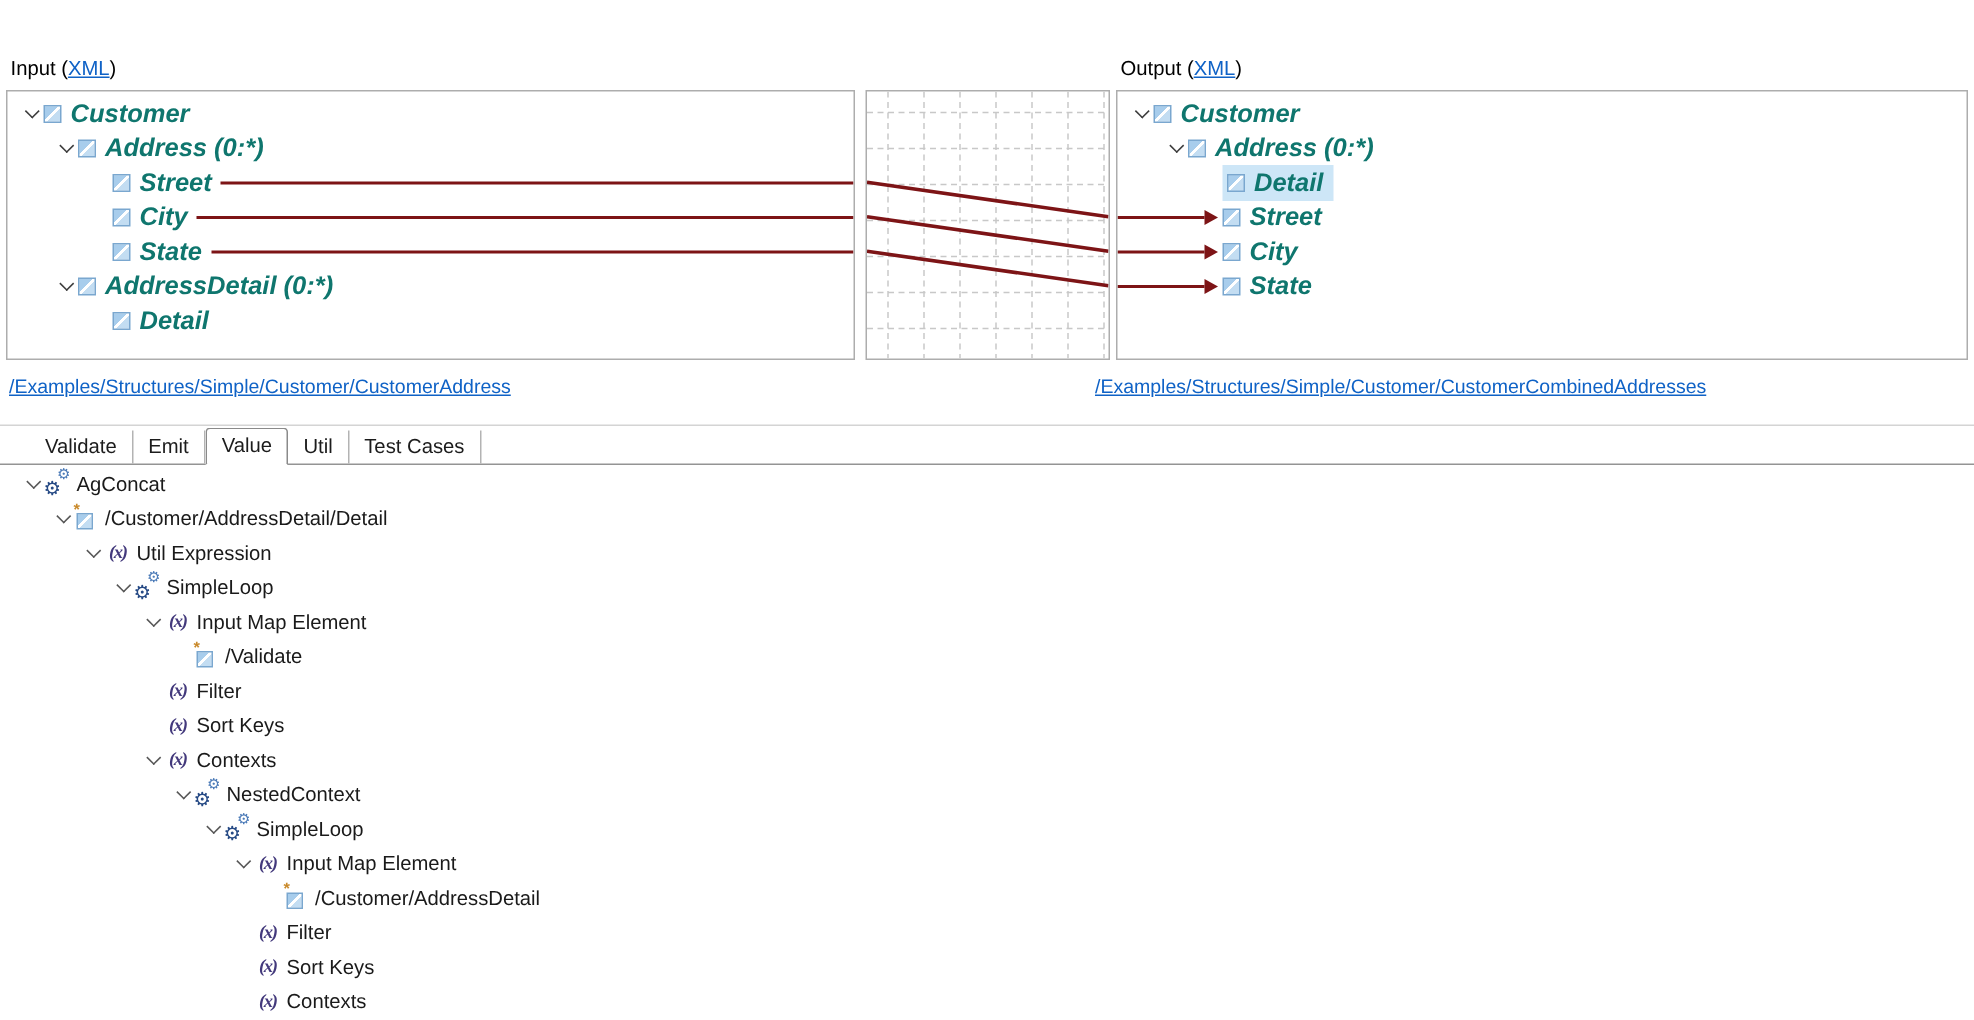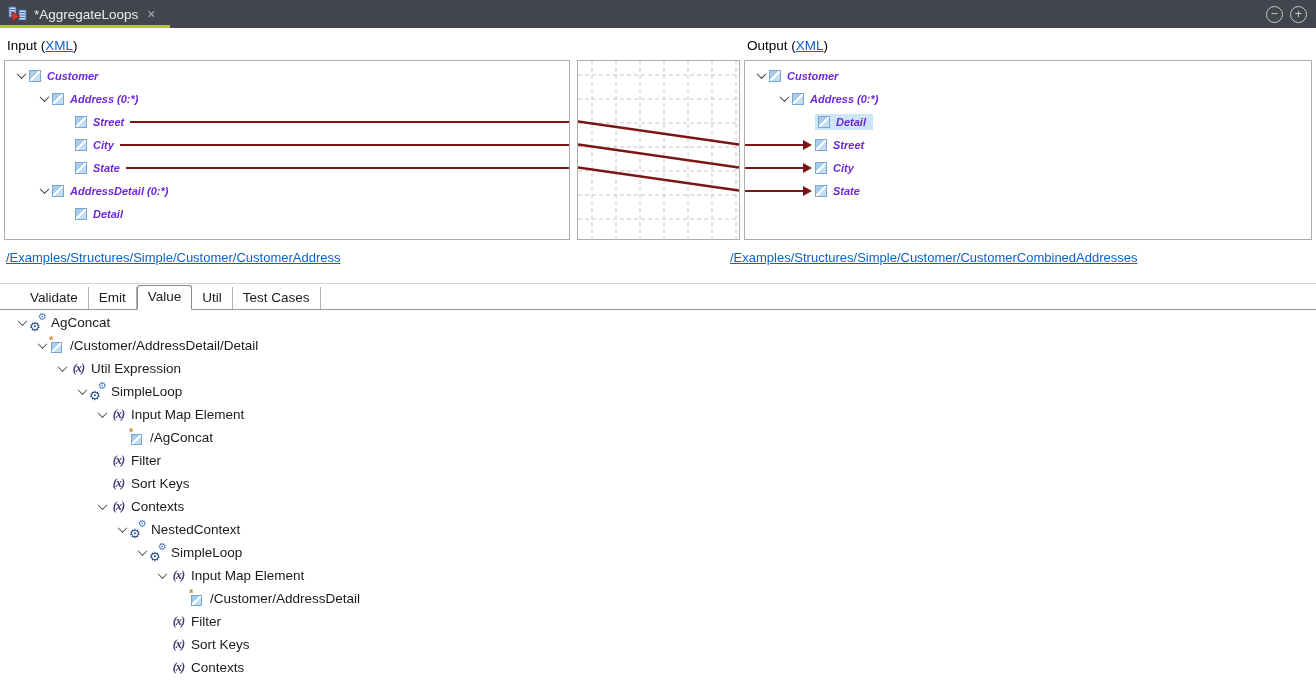--- a/index.html
+++ b/index.html
@@ -39,21 +39,21 @@
           align-items:center; justify-content:center; }
   .chev::before { content:""; width:6px; height:6px;
                   border-right:1.6px solid #3c3c3c; border-bottom:1.6px solid #3c3c3c;
                   transform:rotate(45deg) translate(-1px,-1px); }
   .chev.none::before { content:none; }
 
   .el-icon { width:12px; height:12px; flex:none; margin-right:6px;
              border:1px solid #7aa7cf;
              background:linear-gradient(135deg,#a8cdec 0%,#a8cdec 42%,#ffffff 42%,
                         #ffffff 56%,#c3ddf2 56%,#c3ddf2 100%); }
-  .schema-lbl { font-size:11px; font-weight:bold; font-style:italic; color:#6d28d9;
+  .schema-lbl { font-size:17px; font-weight:bold; font-style:italic; color:#0f766e;
                 white-space:nowrap; }
 
   .mapline { flex:1; height:2px; background:#7d1416; margin-left:6px; }
 
   .selbox { display:flex; align-items:center; background:#cde6f7; padding:2px 7px 2px 3px; }
 
   .map-arrow { position:absolute; left:0; top:50%; margin-top:-1px;
                width:58px; height:2px; background:#7d1416; }
   .map-arrow::after { content:""; position:absolute; left:58px; top:-4px;
                       border-left:9px solid #7d1416; border-top:5px solid transparent;
@@ -105,41 +105,20 @@
                     background:linear-gradient(135deg,#a8cdec 0%,#a8cdec 42%,#ffffff 42%,
                                #ffffff 56%,#c3ddf2 56%,#c3ddf2 100%); }
   .mapel-icon .star { position:absolute; left:-1px; top:-4px; color:#c98a2c;
                       font-weight:bold; font-size:11px; }
 </style>
 </head>
 <body>
 
 <div id="app">
 
-  <div class="tabbar">
-    <div class="doc-tab">
-      <svg width="19" height="16" viewBox="0 0 19 16">
-        <rect x="1" y="1" width="7" height="10" fill="#cfe0f3" stroke="#3a6ab0"></rect>
-        <line x1="2" y1="3.5" x2="7" y2="3.5" stroke="#3a6ab0"></line>
-        <line x1="2" y1="6" x2="7" y2="6" stroke="#3a6ab0"></line>
-        <line x1="2" y1="8.5" x2="7" y2="8.5" stroke="#3a6ab0"></line>
-        <rect x="11" y="4" width="7" height="10" fill="#cfe0f3" stroke="#3a6ab0"></rect>
-        <line x1="12" y1="6.5" x2="17" y2="6.5" stroke="#3a6ab0"></line>
-        <line x1="12" y1="9" x2="17" y2="9" stroke="#3a6ab0"></line>
-        <line x1="12" y1="11.5" x2="17" y2="11.5" stroke="#3a6ab0"></line>
-        <polygon points="4,6 12,10.5 4,15" fill="#cf3b3f" stroke="#8c1d20"></polygon>
-      </svg>
-      <span class="title">*AggregateLoops</span>
-      <span class="close">×</span>
-    </div>
-    <div class="win-controls">
-      <span class="circle-btn">−</span>
-      <span class="circle-btn">+</span>
-    </div>
-  </div>
 
   <div class="pane-header in"><span>Input (</span><a class="xml-link">XML</a><span>)</span></div>
   <div class="pane-header out"><span>Output (</span><a class="xml-link">XML</a><span>)</span></div>
 
   <div class="schema-panel input">
     <div class="trow d0">
       <span class="chev"></span>
       <span class="el-icon"></span>
       <span class="schema-lbl">Customer</span>
     </div>
@@ -289,21 +268,21 @@
       <span class="expr-icon">(x)</span>
       <span class="vlbl">Input Map Element</span>
     </div>
 
     <div class="vrow v5">
       <span class="chev none"></span>
       <span class="mapel-icon">
           <span class="star">*</span>
           <span class="sq"></span>
         </span>
-      <span class="vlbl">/AgConcat</span>
+      <span class="vlbl">/Validate</span>
     </div>
 
     <div class="vrow v4">
       <span class="chev none"></span>
       <span class="expr-icon">(x)</span>
       <span class="vlbl">Filter</span>
     </div>
 
     <div class="vrow v4">
       <span class="chev none"></span>

